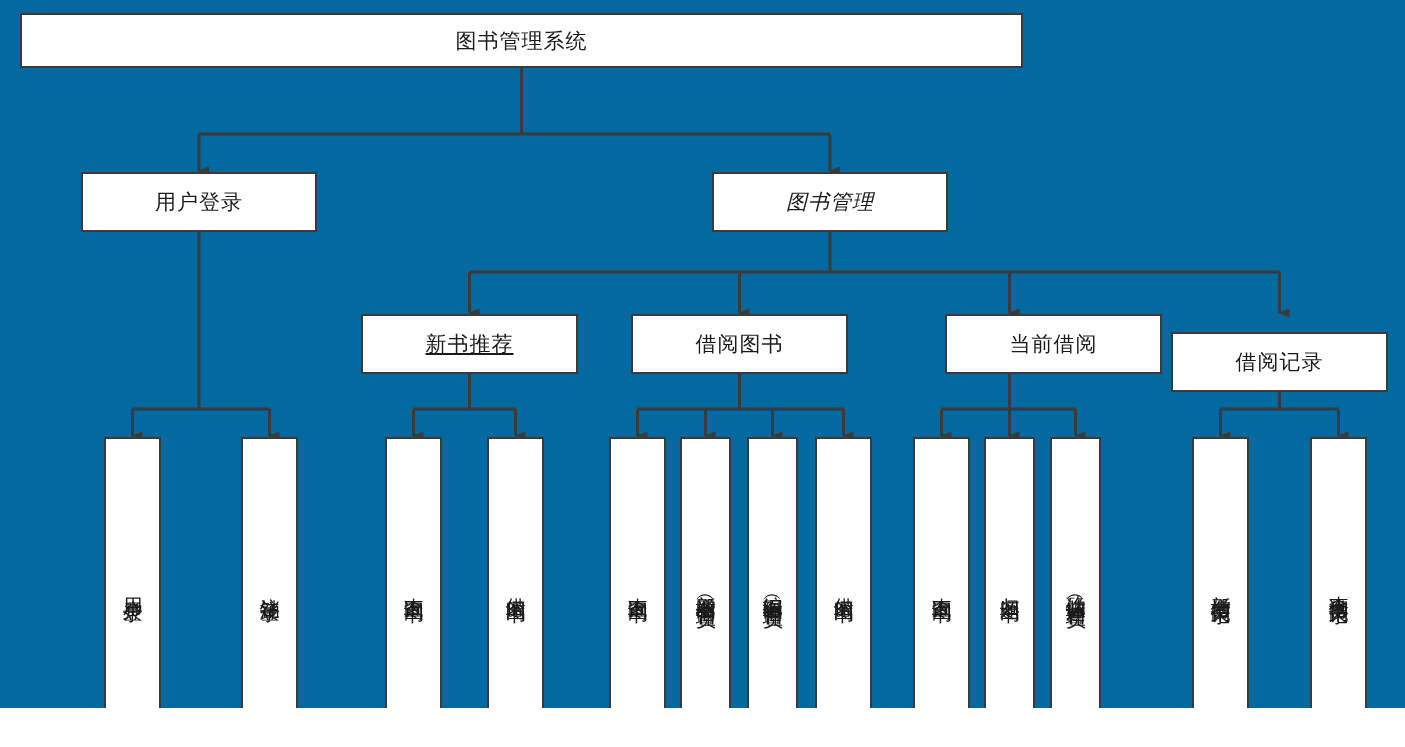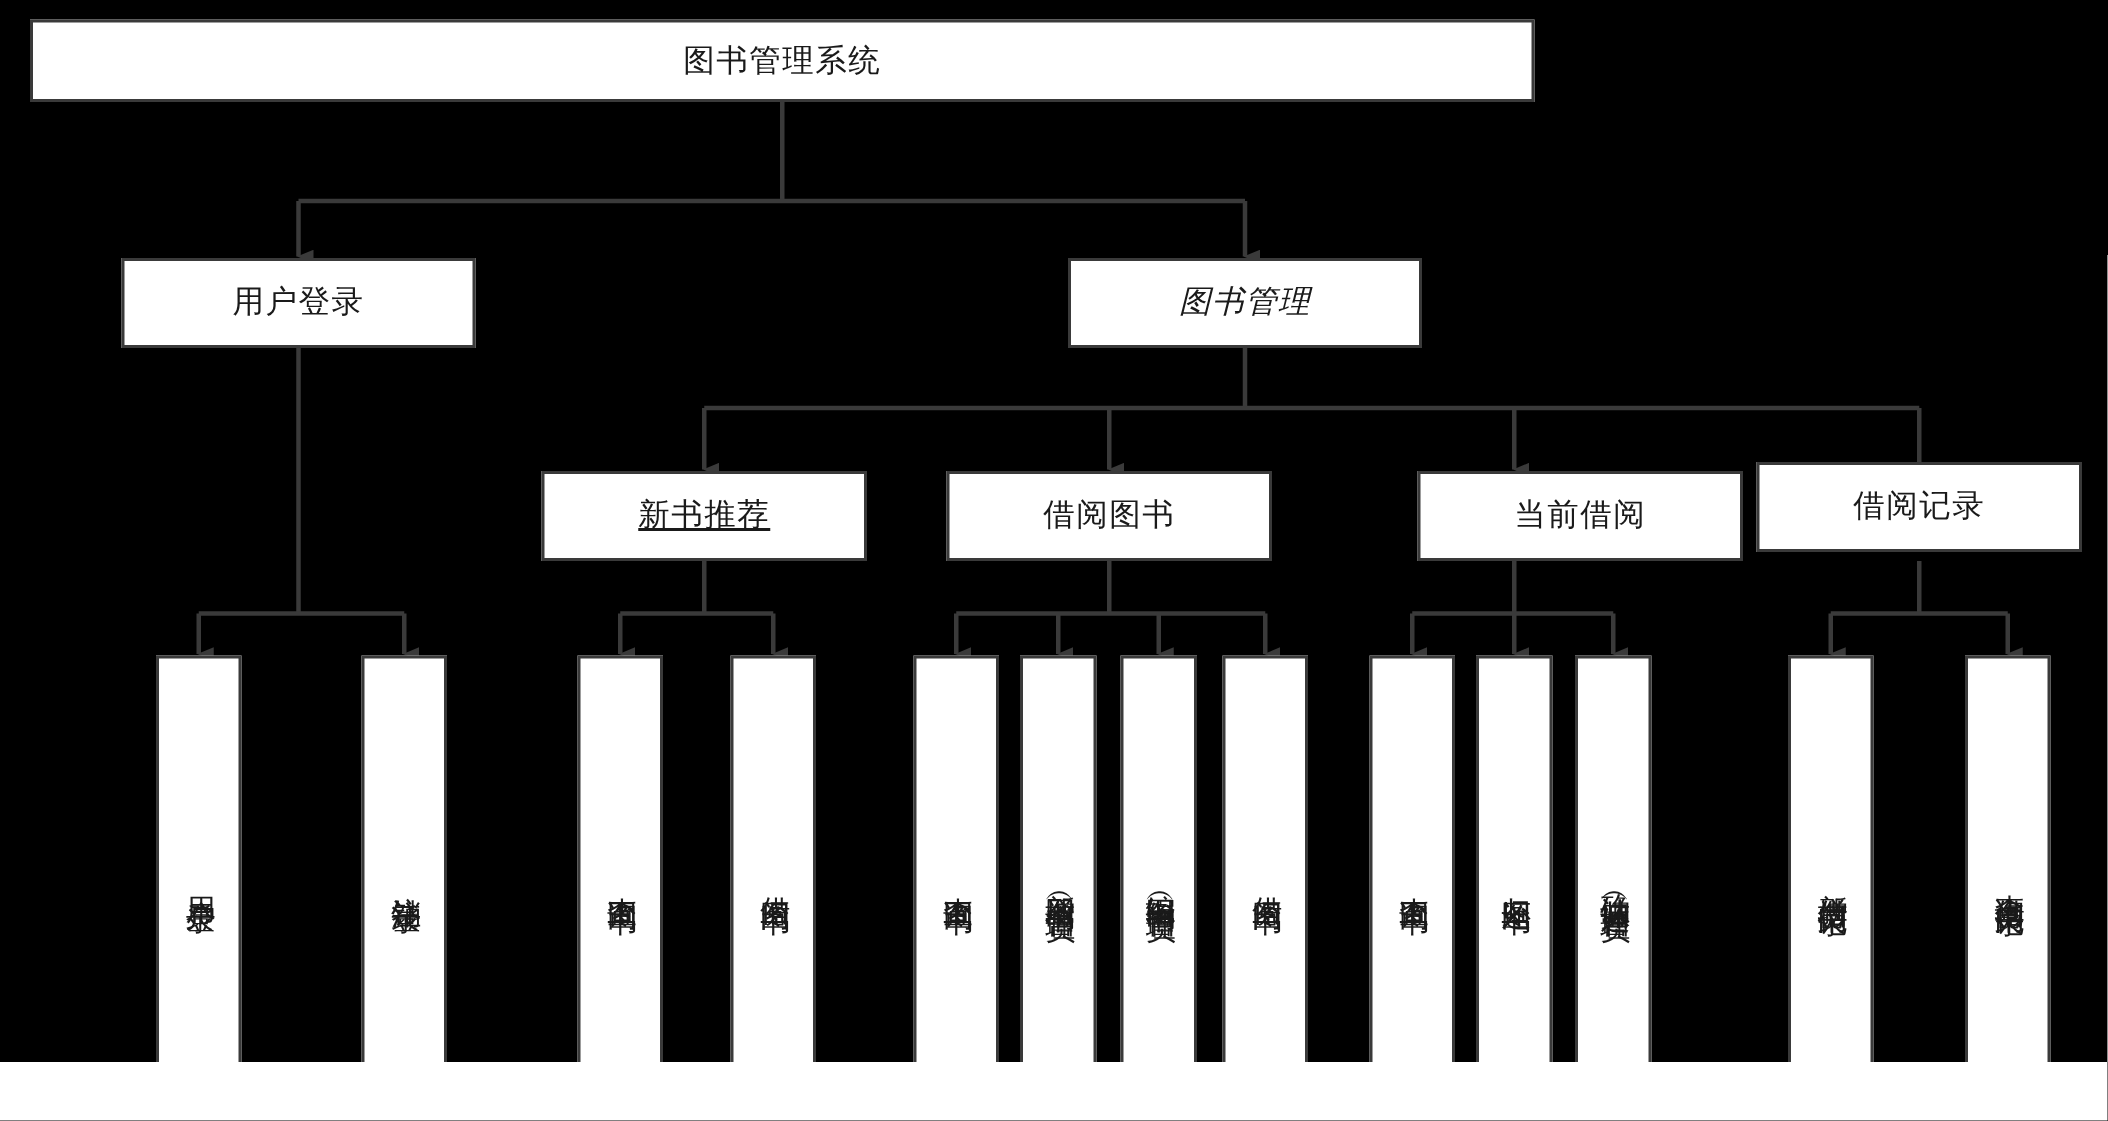--- a/index.html
+++ b/index.html
@@ -4,21 +4,21 @@
 <style>
   html,body{margin:0;padding:0;background:#ffffff;}
   body{
     font-family:"Liberation Sans","DejaVu Sans",sans-serif;
     color:#1a1a1a;
   }
   #canvas{
     position:relative;
     width:1405px;
     height:708px;
-    background:#000000;
+    background:#0369a1;
     overflow:hidden;
   }
   .node{
     position:absolute;
     box-sizing:border-box;
     background:#ffffff;
     border:2px solid #3a3a3a;
     display:flex;
     align-items:center;
     justify-content:center;
@@ -114,21 +114,21 @@
       </div>
       <div class="node horiz" style="left: 361px; top: 314px; width: 217px; height: 60px; border-color: rgb(58, 58, 58); background: rgb(255, 255, 255); color: rgb(26, 26, 26); text-decoration: underline;">
         <span class="txt">新书推荐</span>
       </div>
       <div class="node horiz" style="left: 631px; top: 314px; width: 217px; height: 60px; border-color: rgb(58, 58, 58); background: rgb(255, 255, 255); color: rgb(26, 26, 26);">
         <span class="txt">借阅图书</span>
       </div>
       <div class="node horiz" style="left: 945px; top: 314px; width: 217px; height: 60px; border-color: rgb(58, 58, 58); background: rgb(255, 255, 255); color: rgb(26, 26, 26);">
         <span class="txt">当前借阅</span>
       </div>
-      <div class="node horiz" style="left: 1171px; top: 308px; width: 217px; height: 60px; border-color: rgb(58, 58, 58); background: rgb(255, 255, 255); color: rgb(26, 26, 26);">
+      <div class="node horiz" style="left: 1171px; top: 332px; width: 217px; height: 60px; border-color: rgb(58, 58, 58); background: rgb(255, 255, 255); color: rgb(26, 26, 26);">
         <span class="txt">借阅记录</span>
       </div>
       <div class="node vert" style="left: 104px; top: 437px; width: 57px; height: 297px; border-color: rgb(58, 58, 58); background: rgb(255, 255, 255); color: rgb(26, 26, 26);">
         <span class="txt">用户登录</span>
       </div>
       <div class="node vert" style="left: 241px; top: 437px; width: 57px; height: 297px; border-color: rgb(58, 58, 58); background: rgb(255, 255, 255); color: rgb(26, 26, 26);">
         <span class="txt">注销登录</span>
       </div>
       <div class="node vert" style="left: 385px; top: 437px; width: 57px; height: 297px; border-color: rgb(58, 58, 58); background: rgb(255, 255, 255); color: rgb(26, 26, 26);">
         <span class="txt">查询图书</span>

